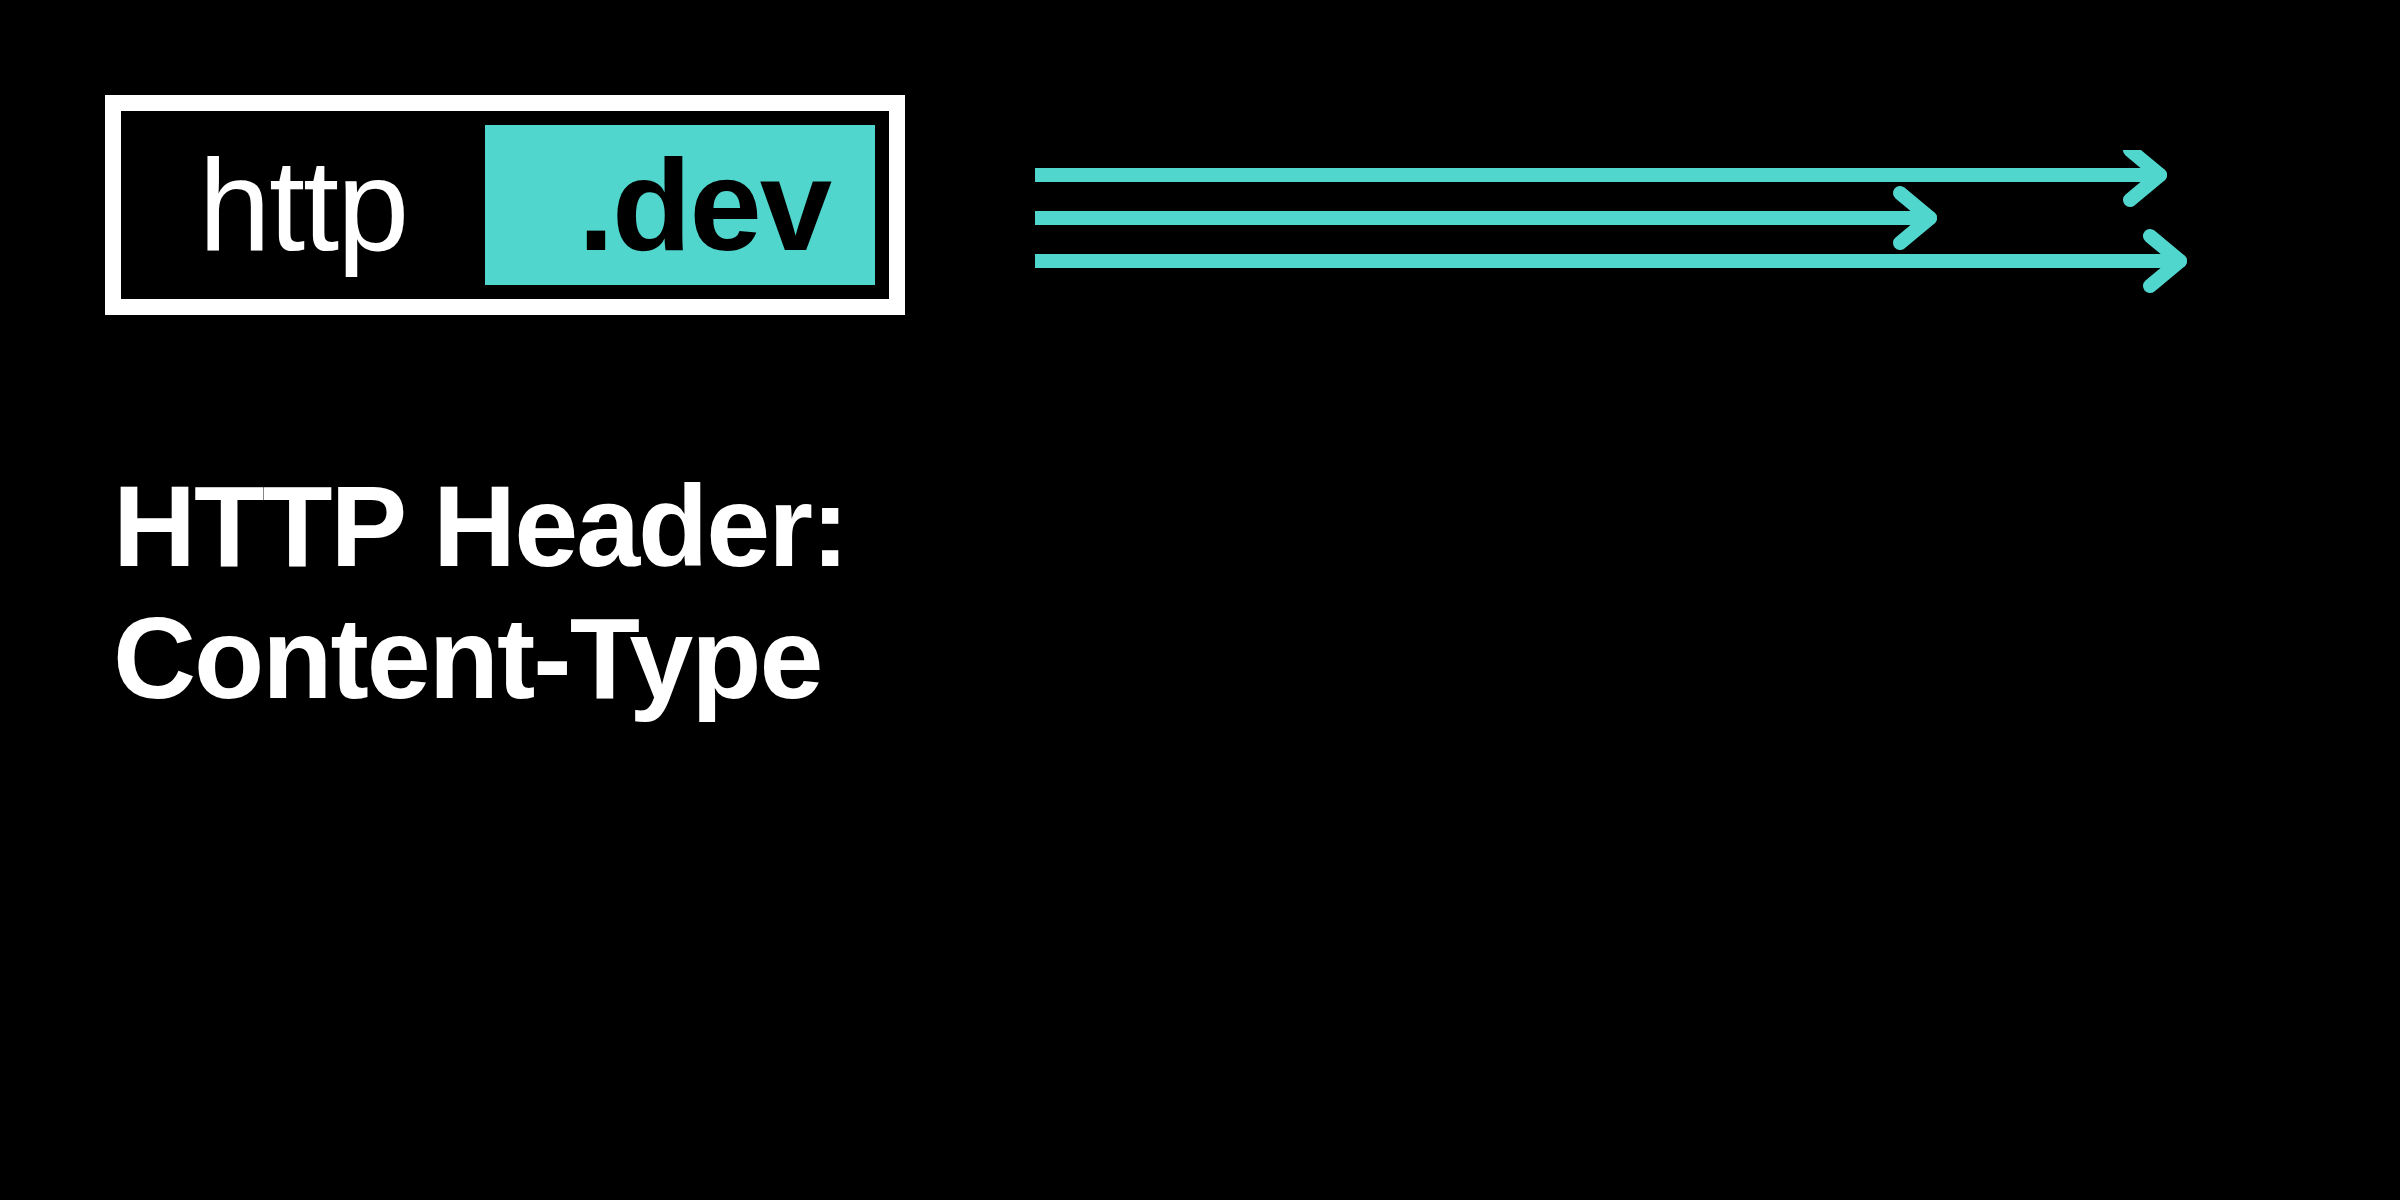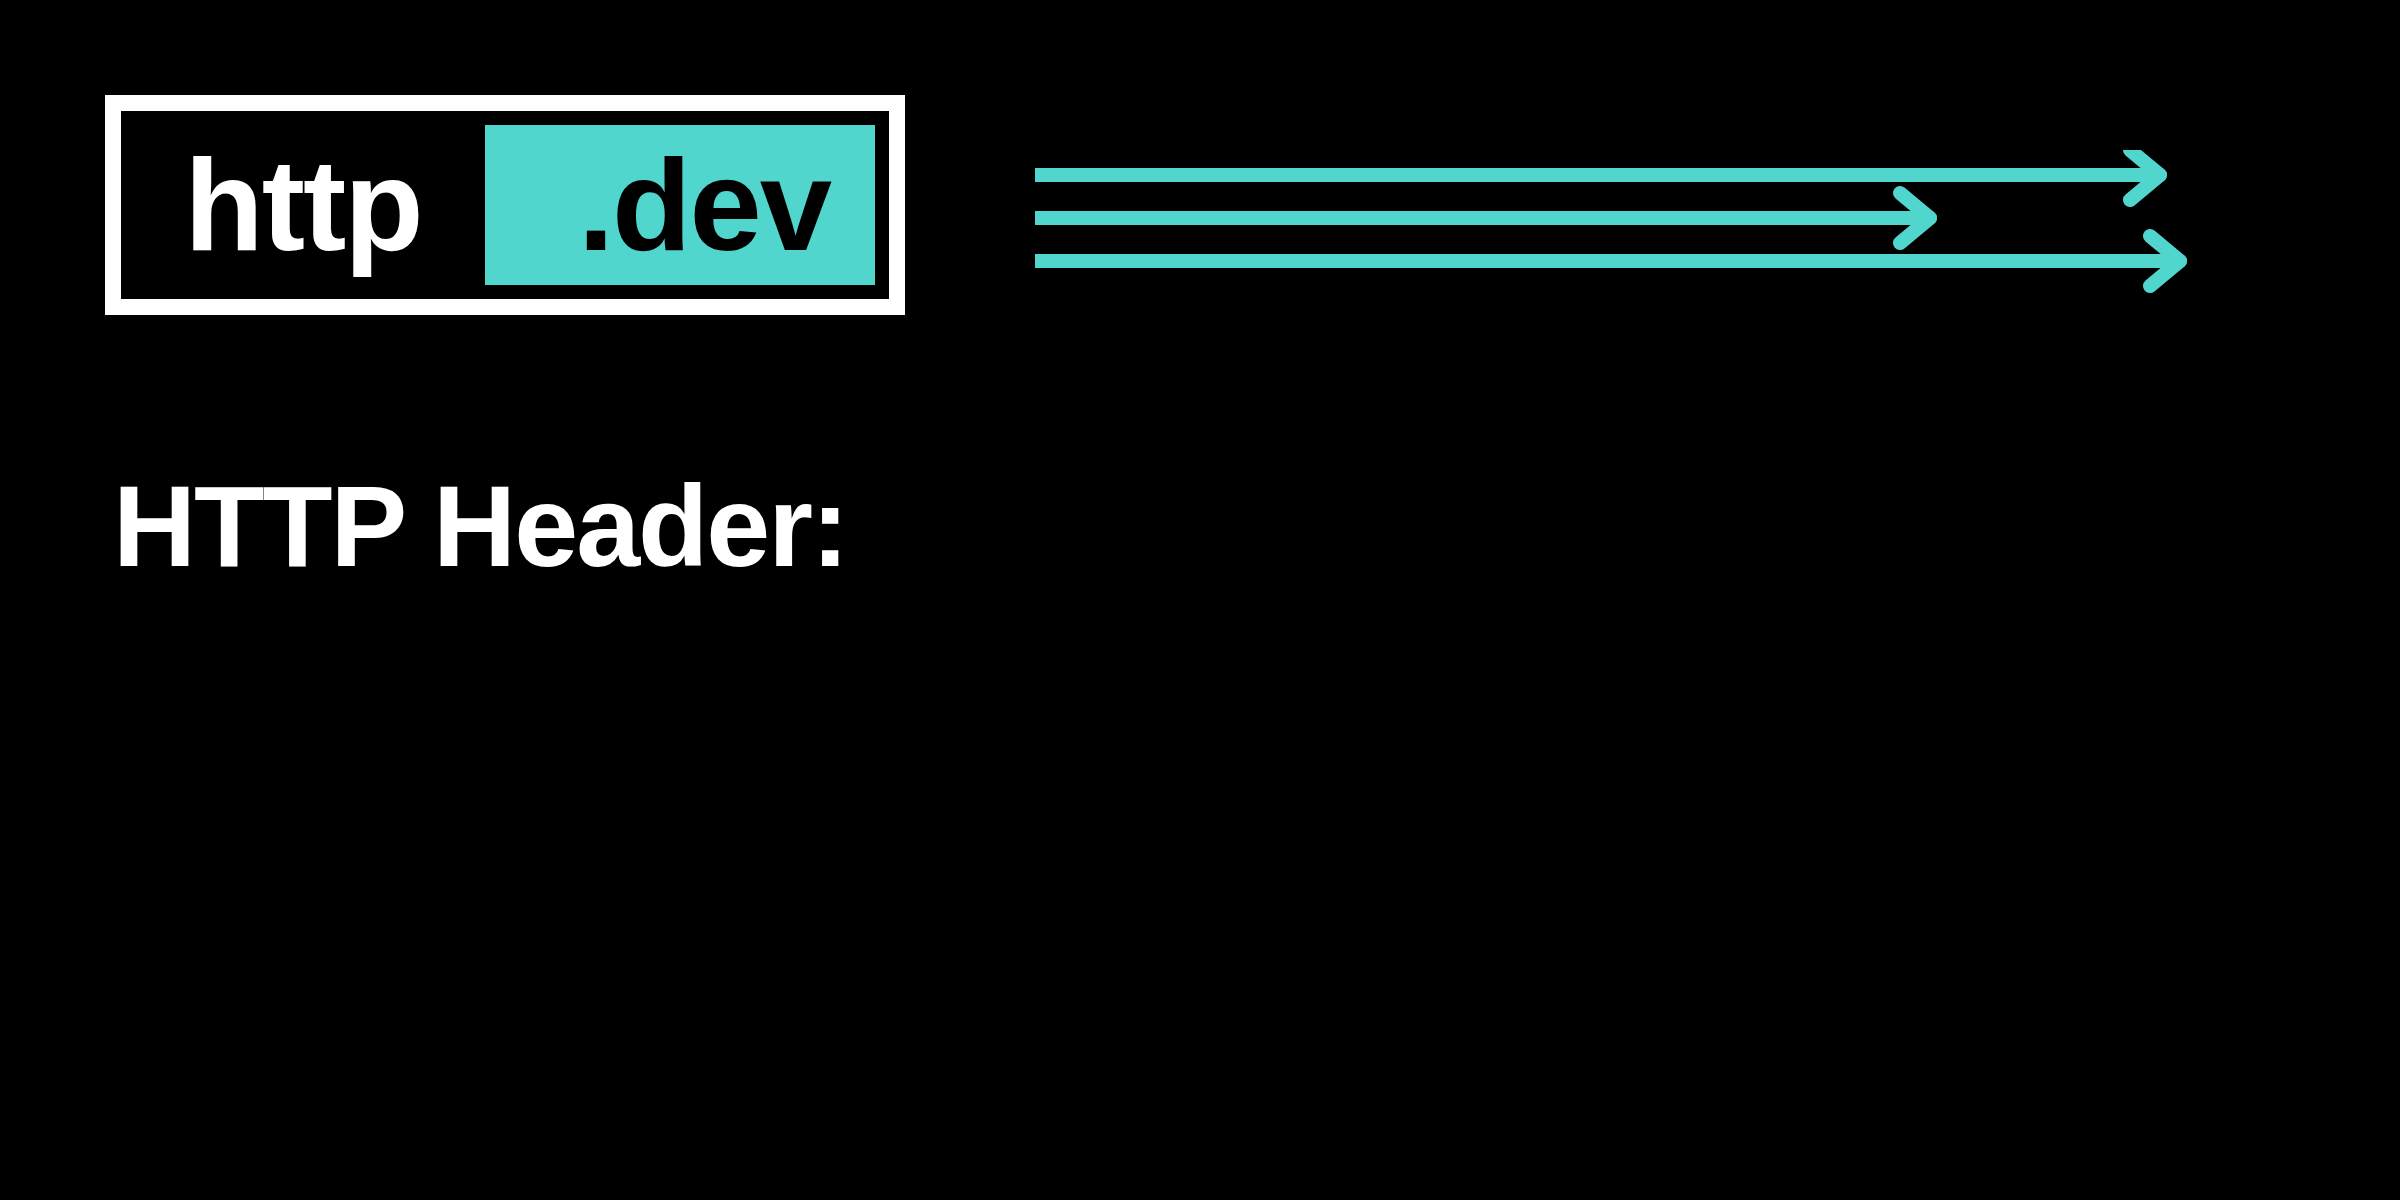--- a/index.html
+++ b/index.html
@@ -21,21 +21,21 @@
       display: flex;
       align-items: stretch;
     }
     .logo-left {
       flex: 1;
       display: flex;
       align-items: center;
       justify-content: center;
       color: #ffffff;
       font-size: 130px;
-      font-weight: 700;
+      font-weight: 400;
       letter-spacing: -2px;
     }
     .logo-right {
       width: 390px;
       background: #51d6ce;
       margin: 14px 14px 14px 0;
       display: flex;
       align-items: center;
       justify-content: center;
       color: #000000;
@@ -80,13 +80,14 @@
       <line x1="0" y1="68" x2="895" y2="68"></line>
       <polyline points="865,43 895,68 865,93"></polyline>
       <line x1="0" y1="111" x2="1145" y2="111"></line>
       <polyline points="1115,86 1145,111 1115,136"></polyline>
     </g>
   </svg>
 </div>
 
 <div class="heading">
   <div>HTTP Header:</div>
+  <div>Content-Type</div>
 </div>
 
 </body></html>

